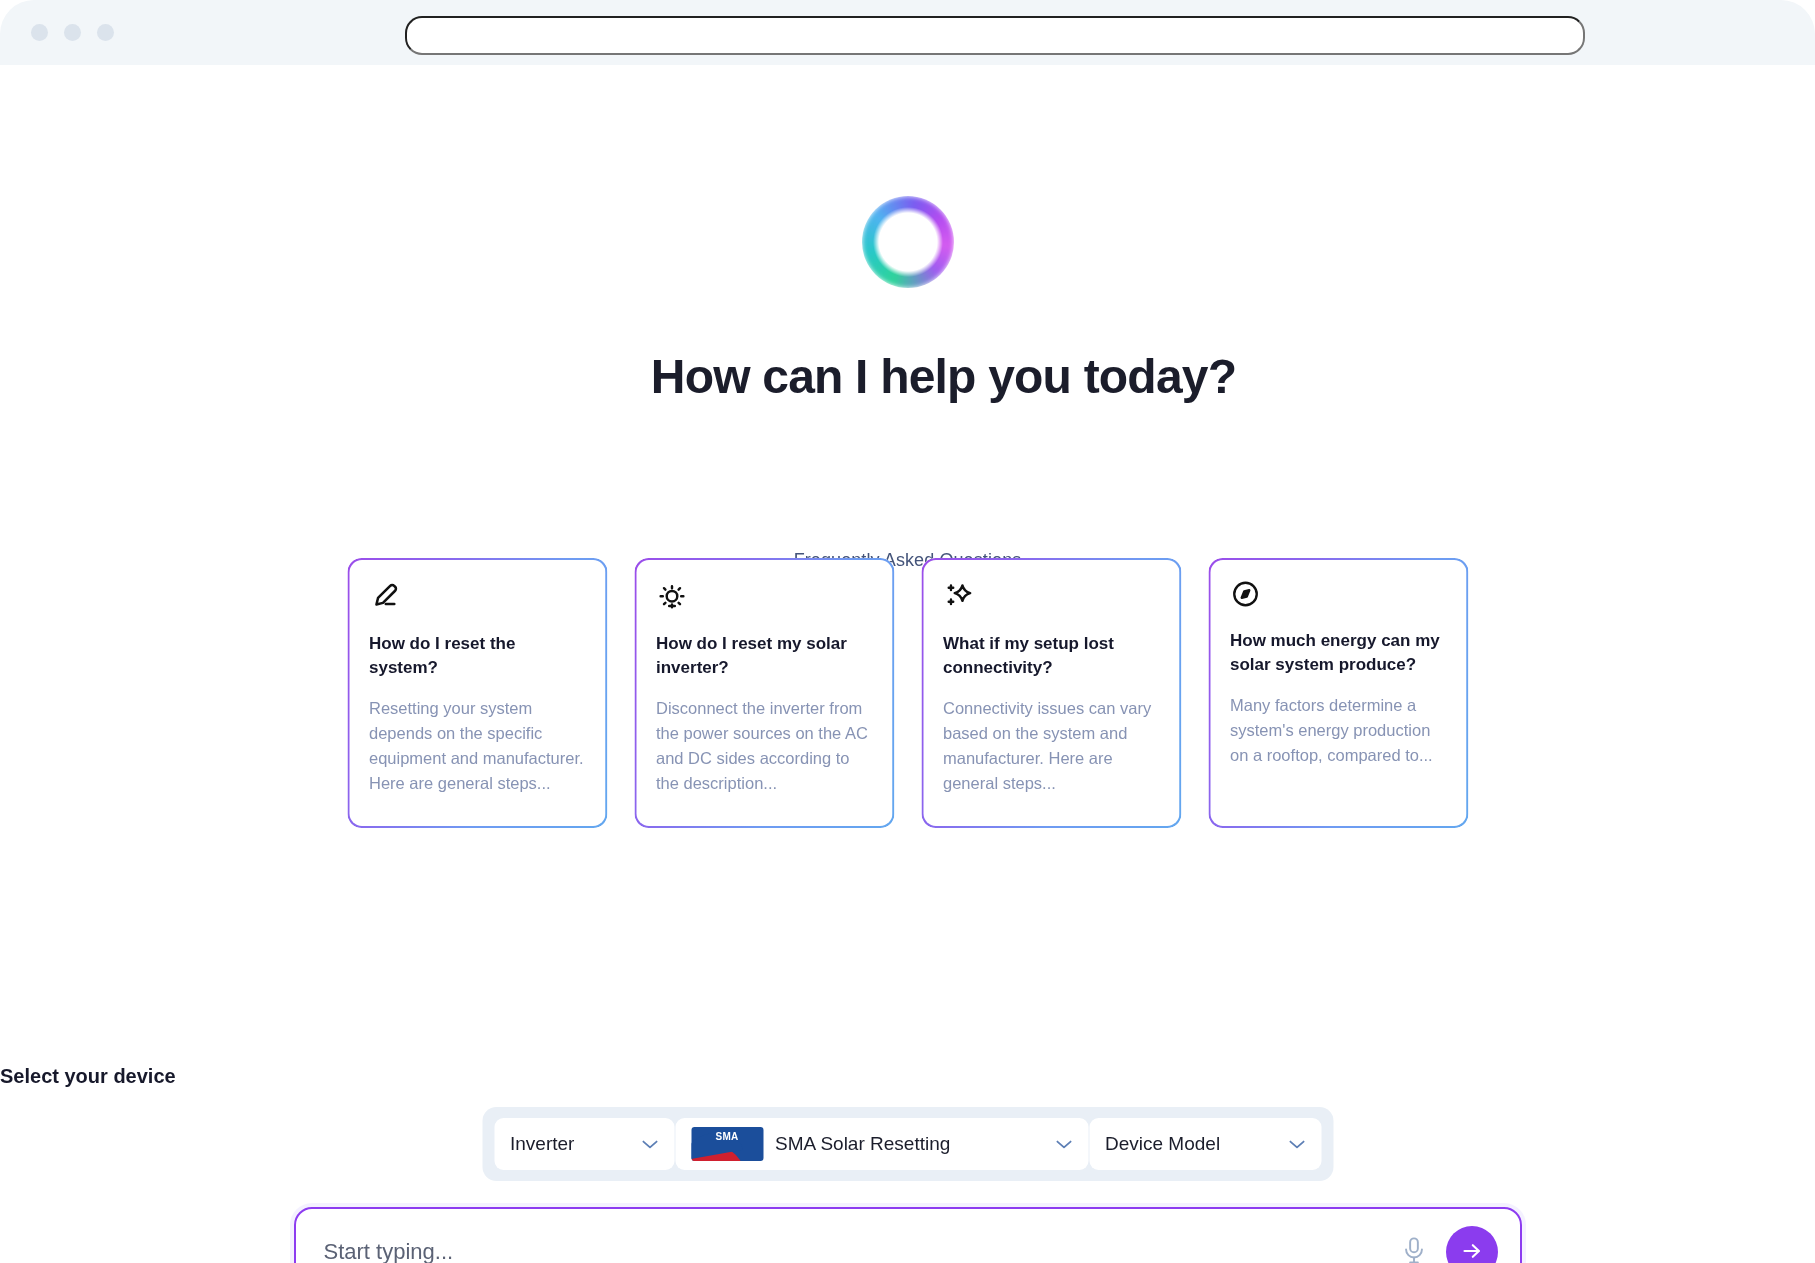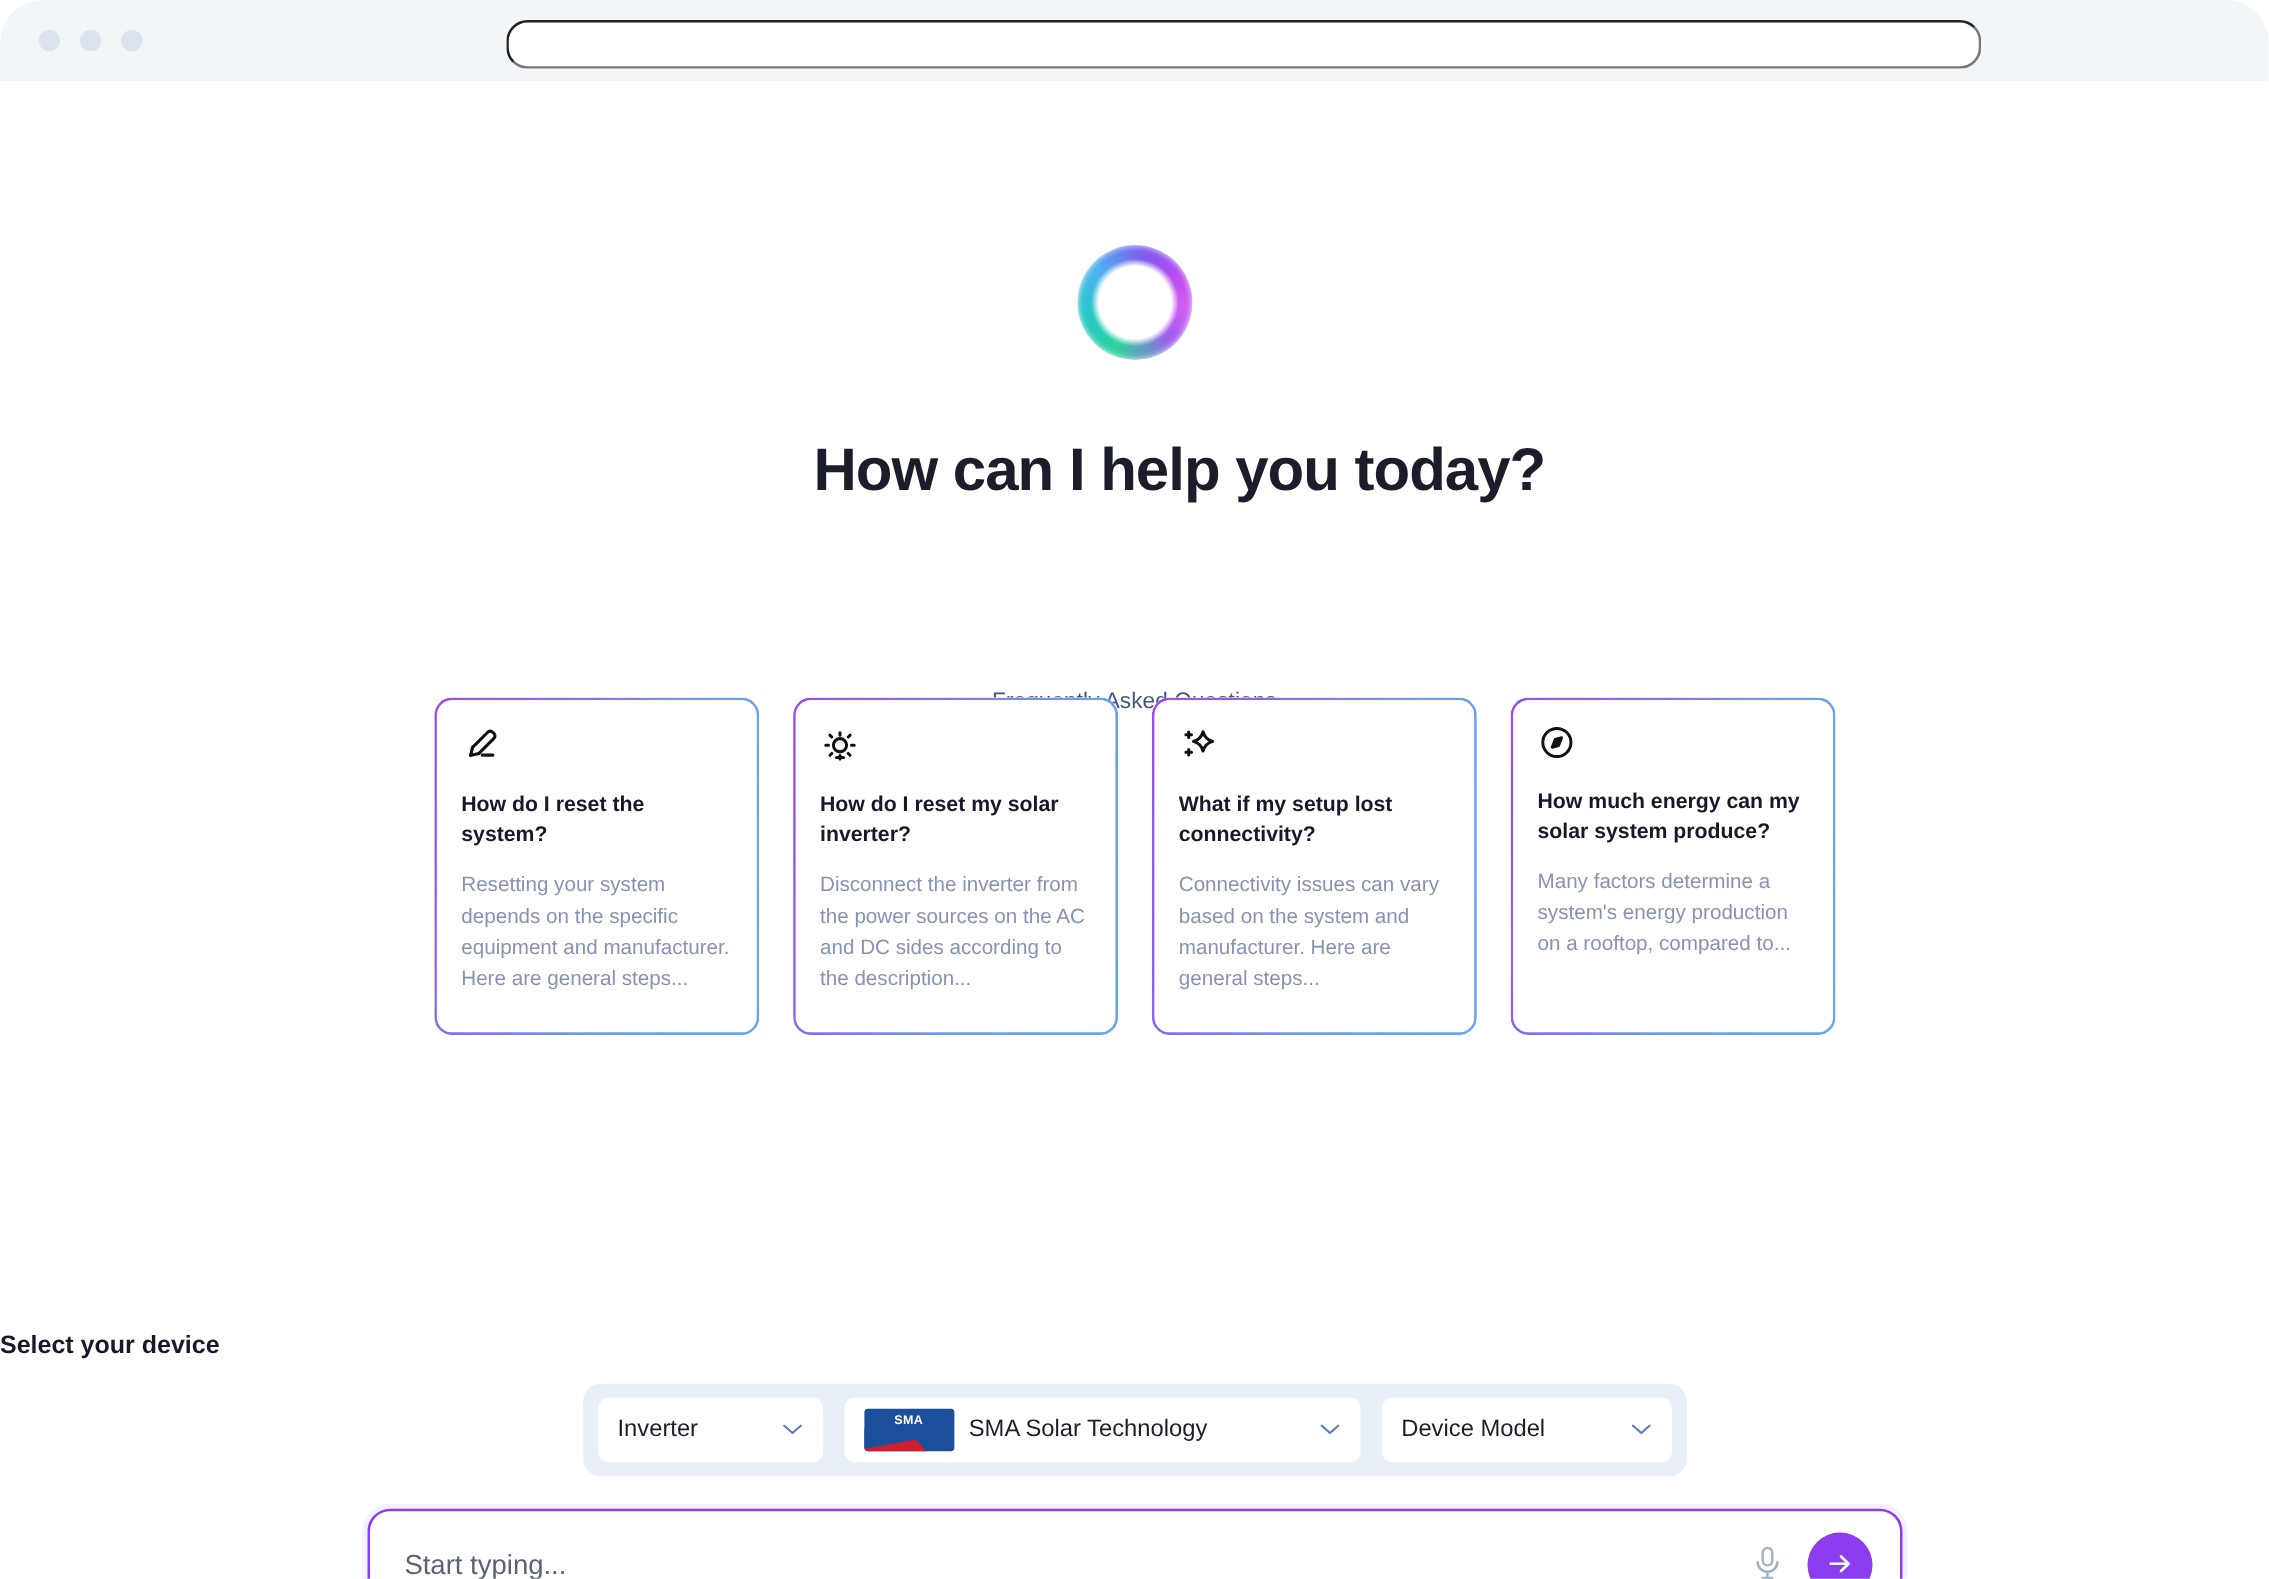--- a/index.html
+++ b/index.html
@@ -184,21 +184,21 @@
   }
   .device-bar {
     position: absolute;
     left: 50%;
     transform: translateX(-50%);
     top: 1042px;
     background: #e9eff6;
     border-radius: 14px;
     padding: 11px 12px;
     display: flex;
-    gap: 17px;
+    gap: 1px;
     align-items: center;
   }
   .select {
     background: #ffffff;
     border-radius: 9px;
     height: 52px;
     display: flex;
     align-items: center;
     padding: 0 16px;
     gap: 12px;
@@ -378,21 +378,21 @@
             </svg>
         </span>
       </div>
 
       <div class="select sel-brand">
         <span class="sma-logo">
           <span class="swoosh"></span>
           <span class="swoosh2"></span>
           <span class="txt">SMA</span>
         </span>
-        <span class="label">SMA Solar Technology</span>
+        <span class="label">SMA Solar Resetting</span>
         <span class="chev">
           <svg width="17" height="11" viewBox="0 0 18 11" fill="none" stroke="#5d7fb5" stroke-width="1.9" stroke-linecap="round" stroke-linejoin="round">
               <path d="M2 2.4 9 8.6l7-6.2"></path>
             </svg>
         </span>
       </div>
 
       <div class="select sel-model">
         <span class="label">Device Model</span>
         <span class="chev">

